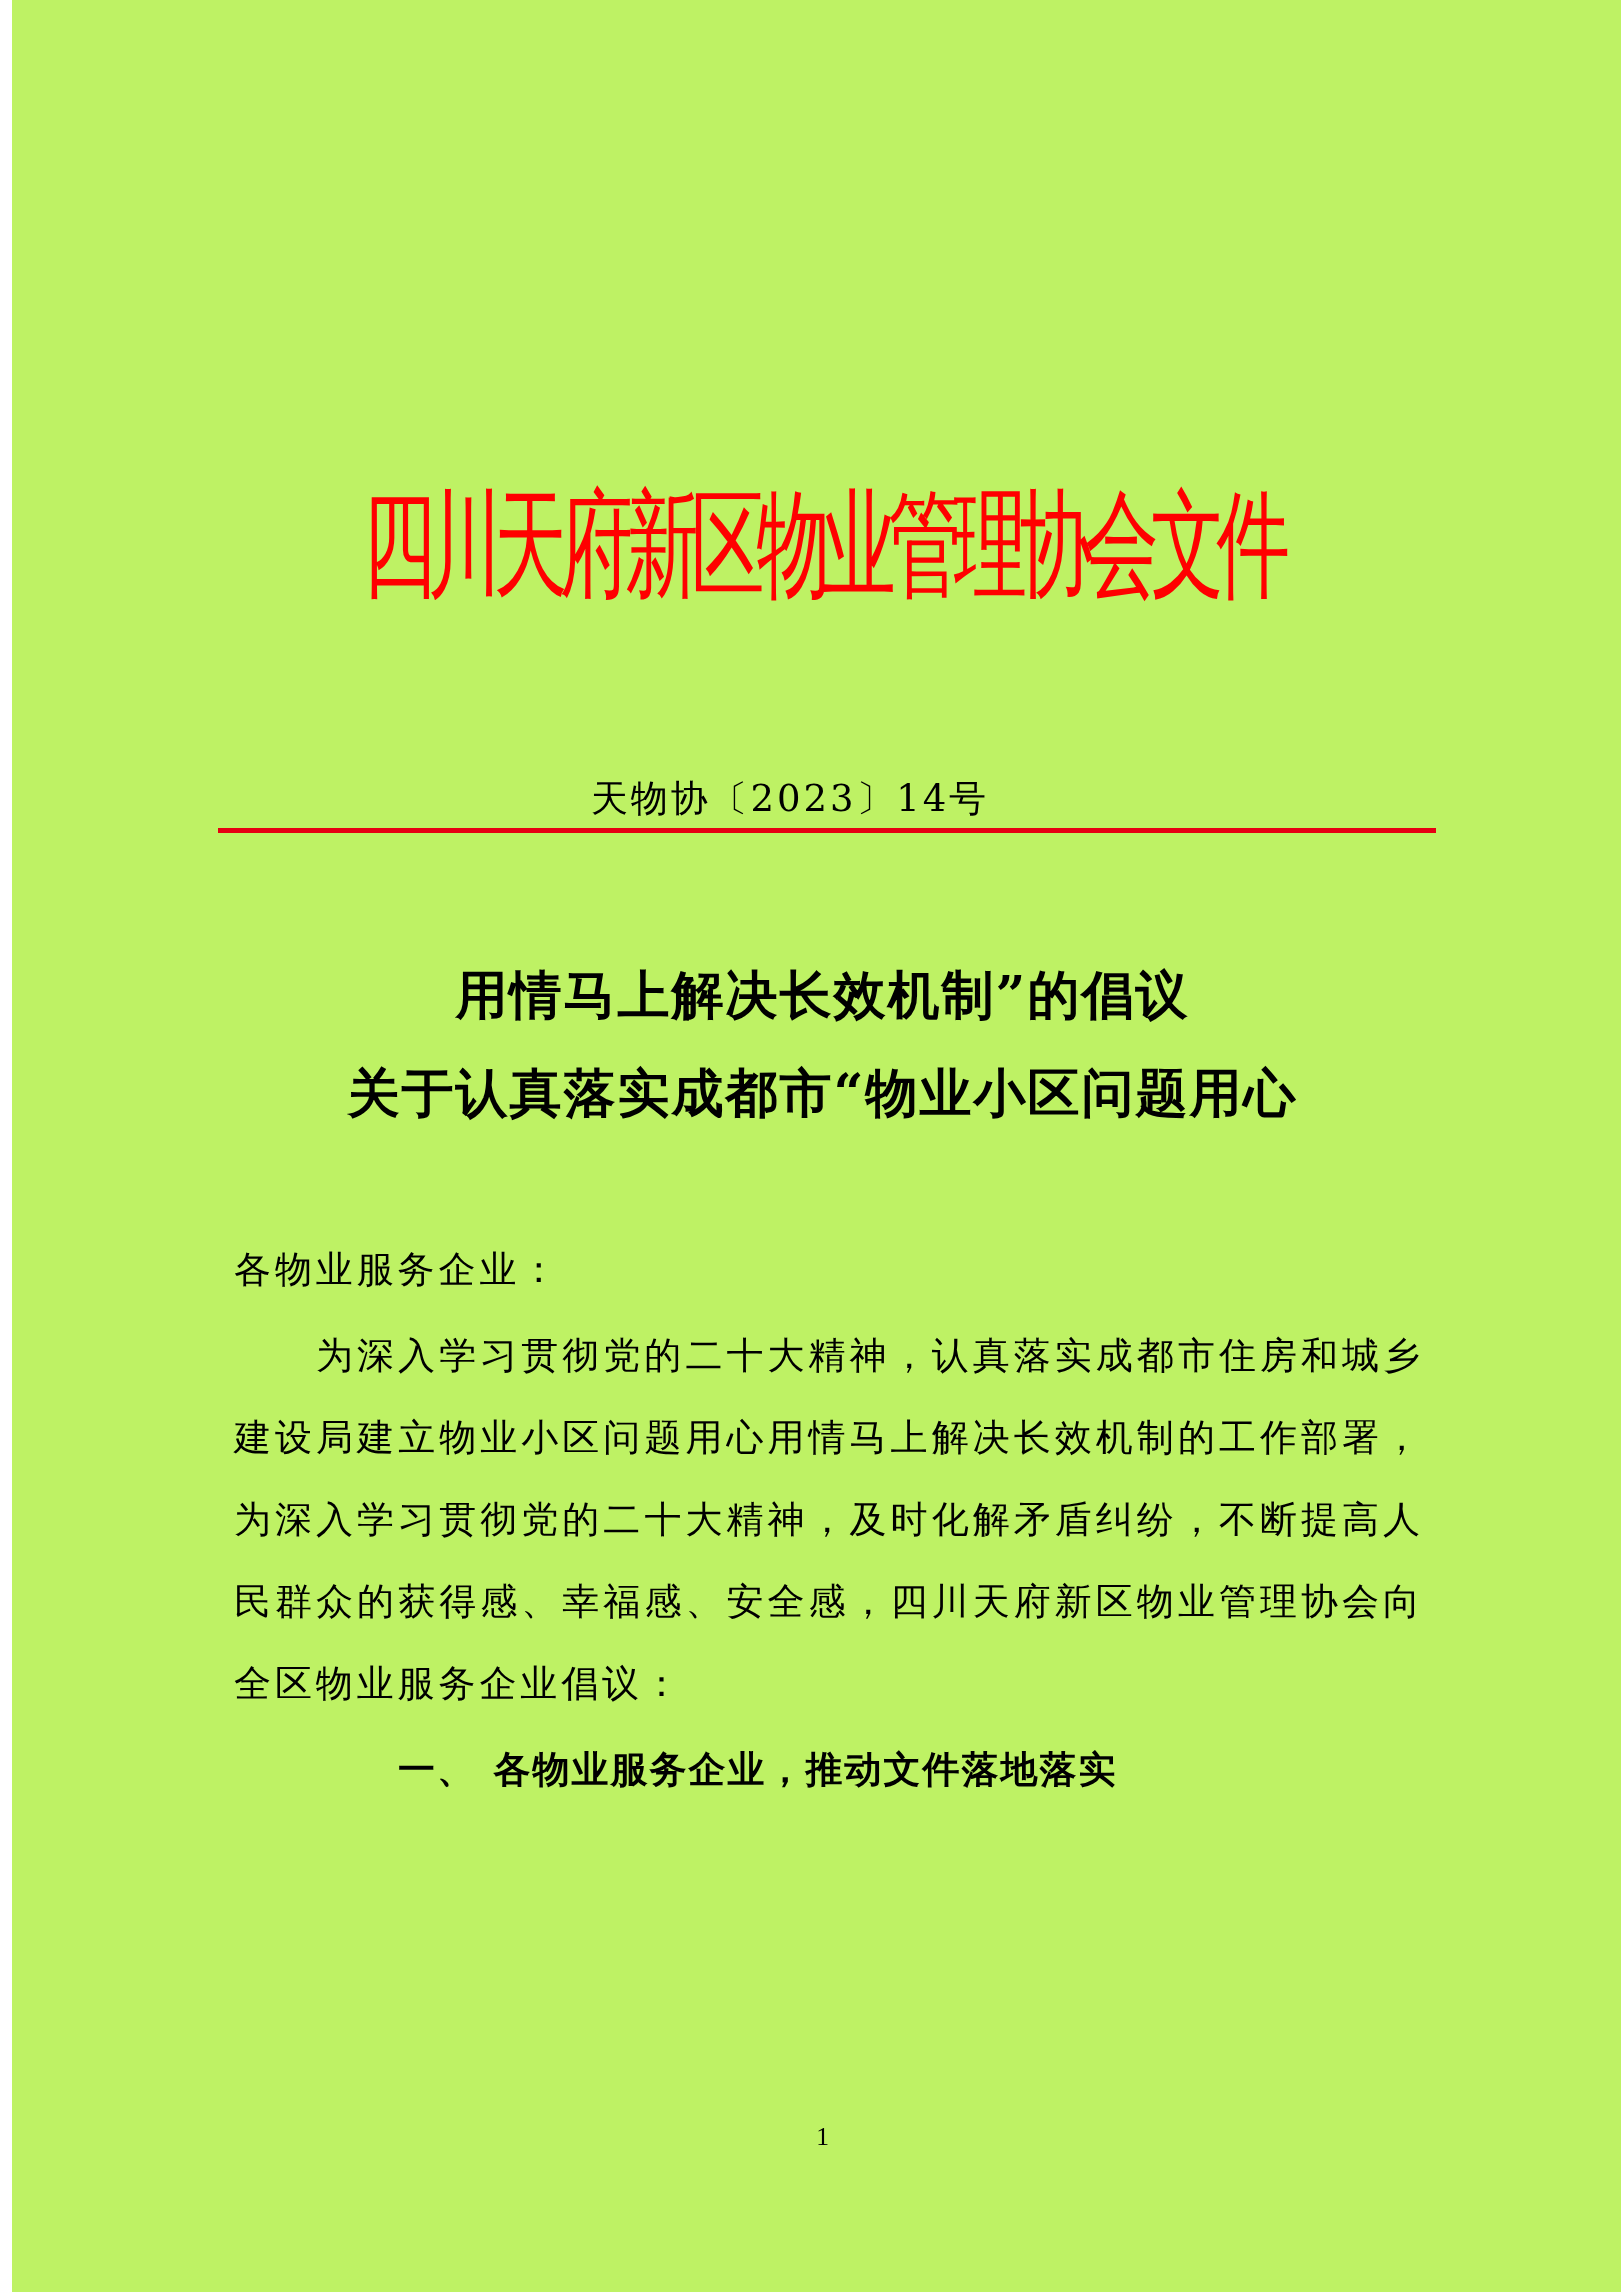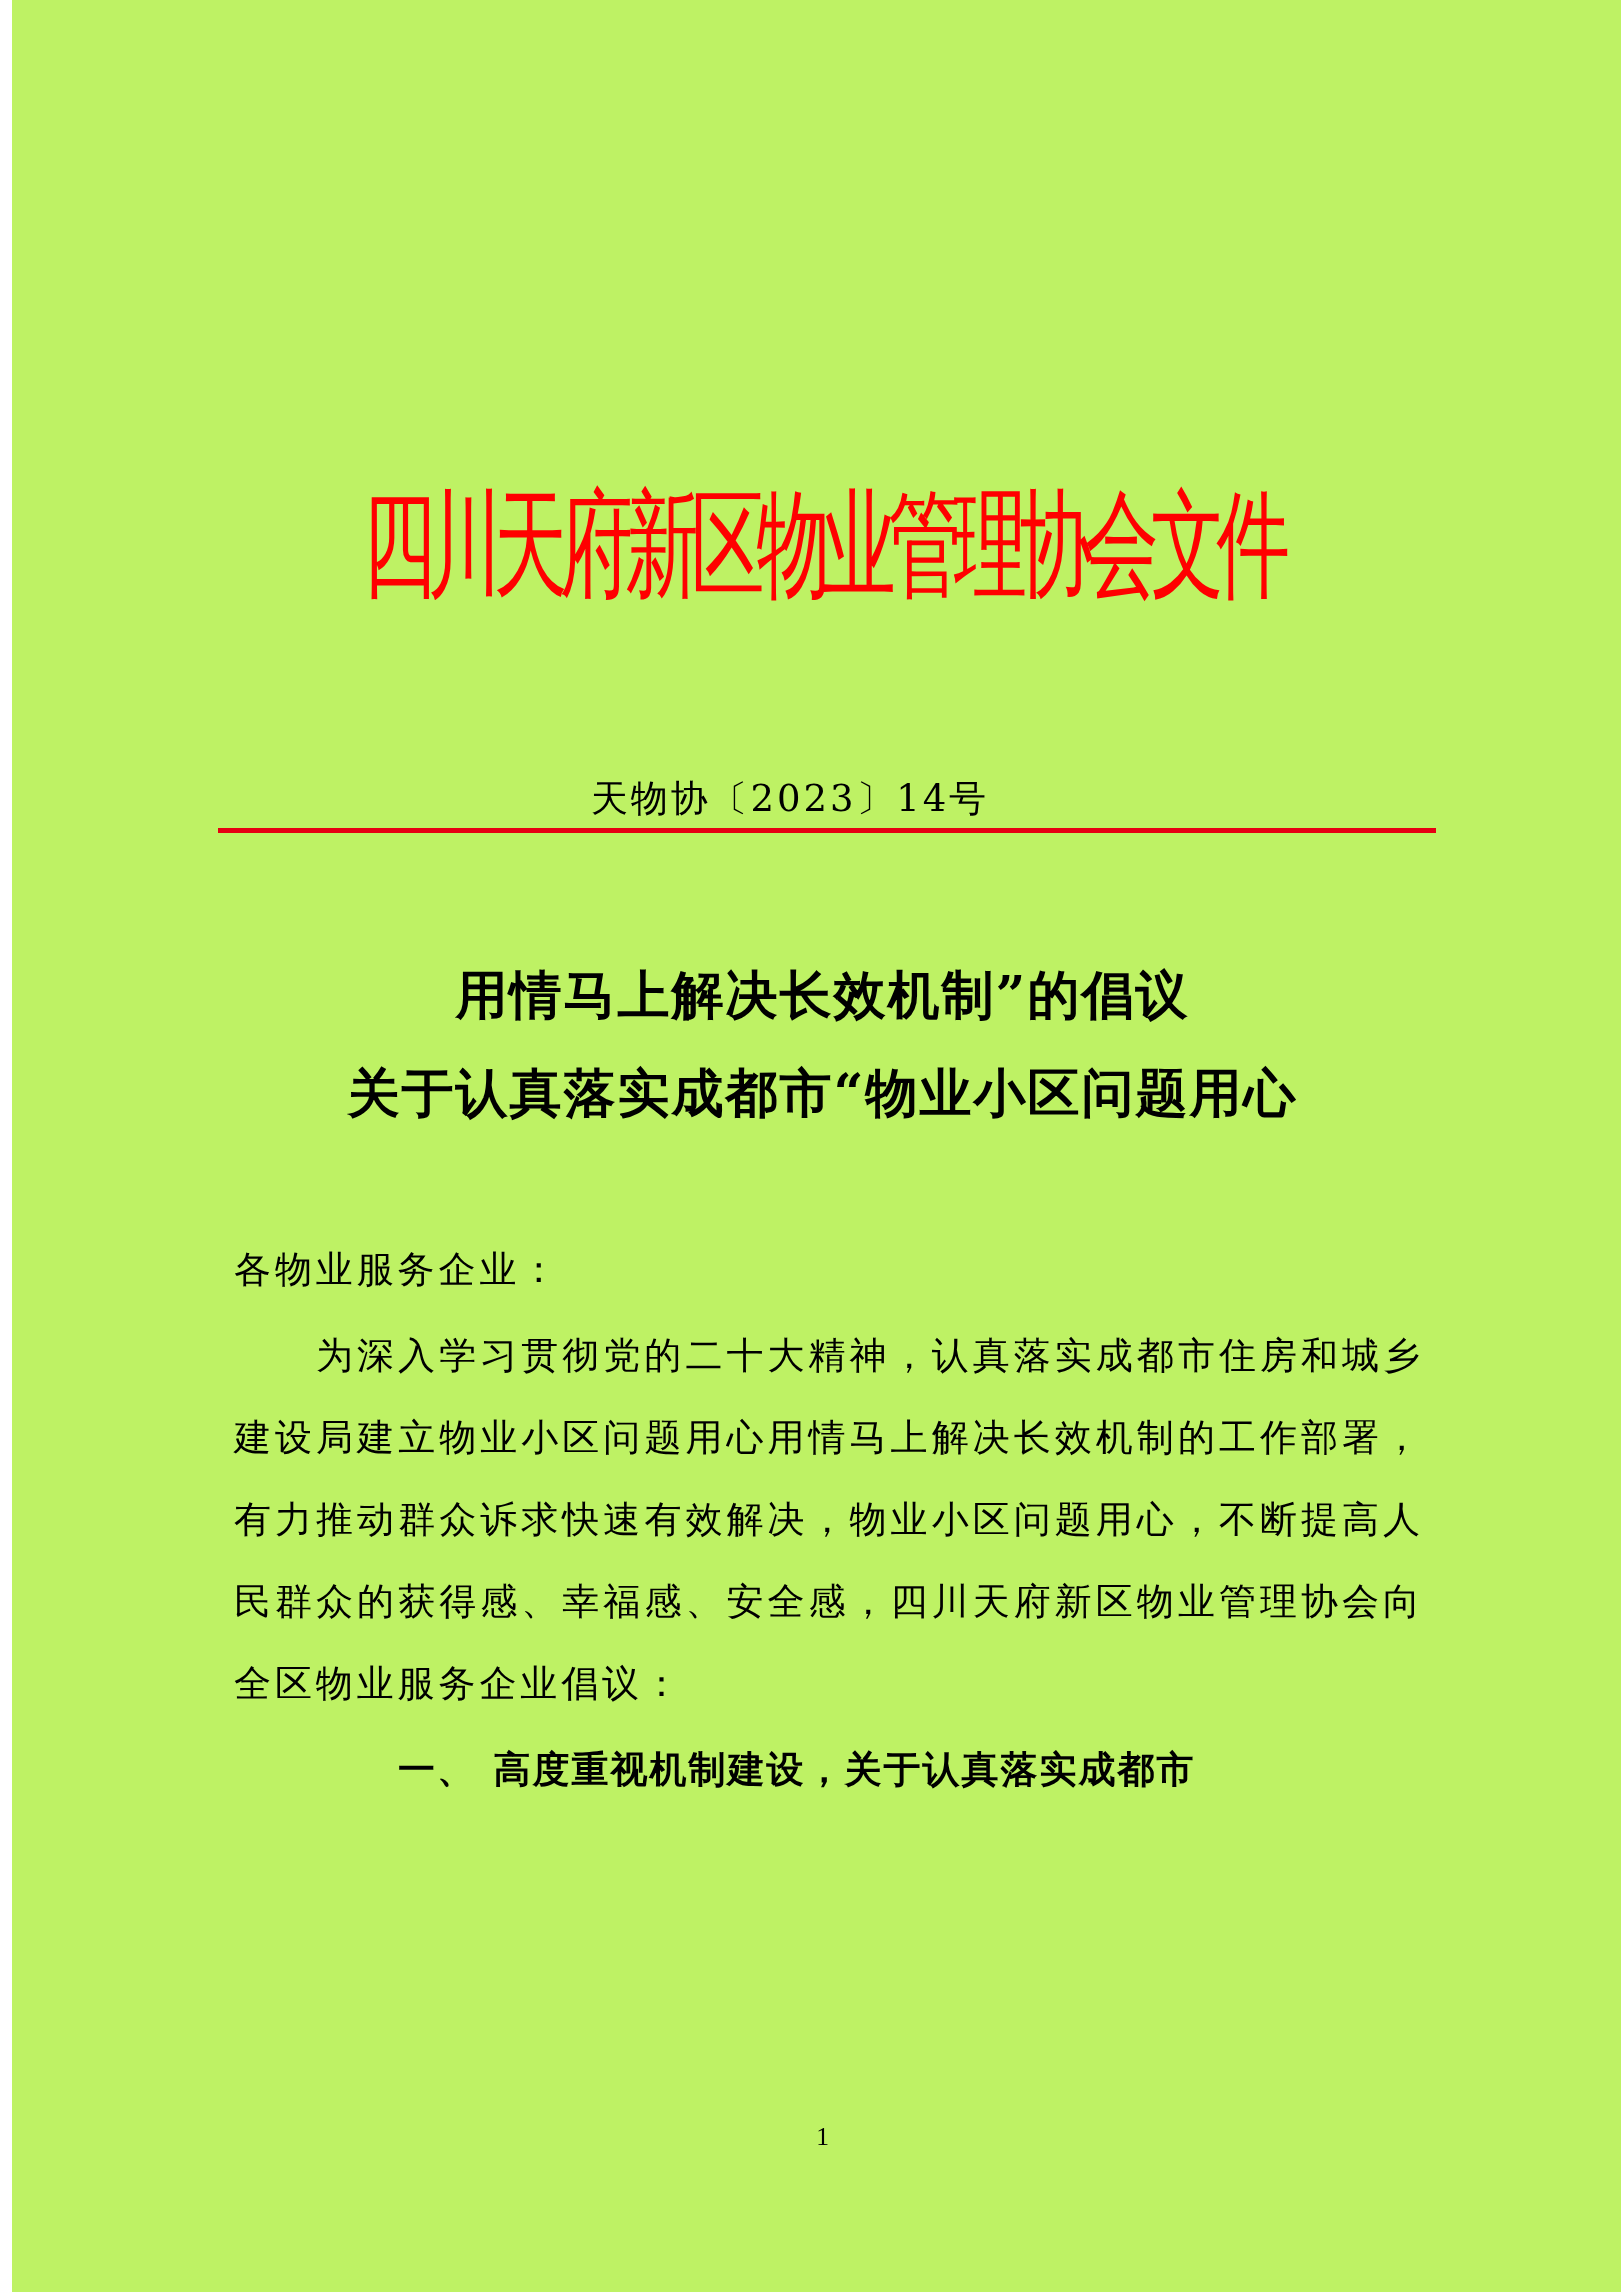--- a/index.html
+++ b/index.html
@@ -130,22 +130,22 @@
 
   <div class="red-rule"></div>
 
   <div class="title">
     <span class="line">用情马上解决长效机制”的倡议</span>
     <span class="line">关于认真落实成都市“物业小区问题用心</span>
   </div>
 
   <div class="body">
     <p class="salutation">各物业服务企业：</p>
-    <p class="indent">为深入学习贯彻党的二十大精神，认真落实成都市住房和城乡建设局建立物业小区问题用心用情马上解决长效机制的工作部署，有力推动群众诉求快速有效解决，物业小区问题用心，不断提高人民群众的获得感、幸福感、安全感，四川天府新区物业管理协会向全区物业服务企业倡议：</p>
+    <p class="indent">为深入学习贯彻党的二十大精神，认真落实成都市住房和城乡建设局建立物业小区问题用心用情马上解决长效机制的工作部署，为深入学习贯彻党的二十大精神，及时化解矛盾纠纷，不断提高人民群众的获得感、幸福感、安全感，四川天府新区物业管理协会向全区物业服务企业倡议：</p>
     <p class="heading">
-      <span class="num">一、</span><span>高度重视机制建设，关于认真落实成都市</span>
+      <span class="num">一、</span><span>各物业服务企业，推动文件落地落实</span>
     </p>
   </div>
 
   <div class="page-number">1</div>
 
 </div>
 
 
 </body></html>

